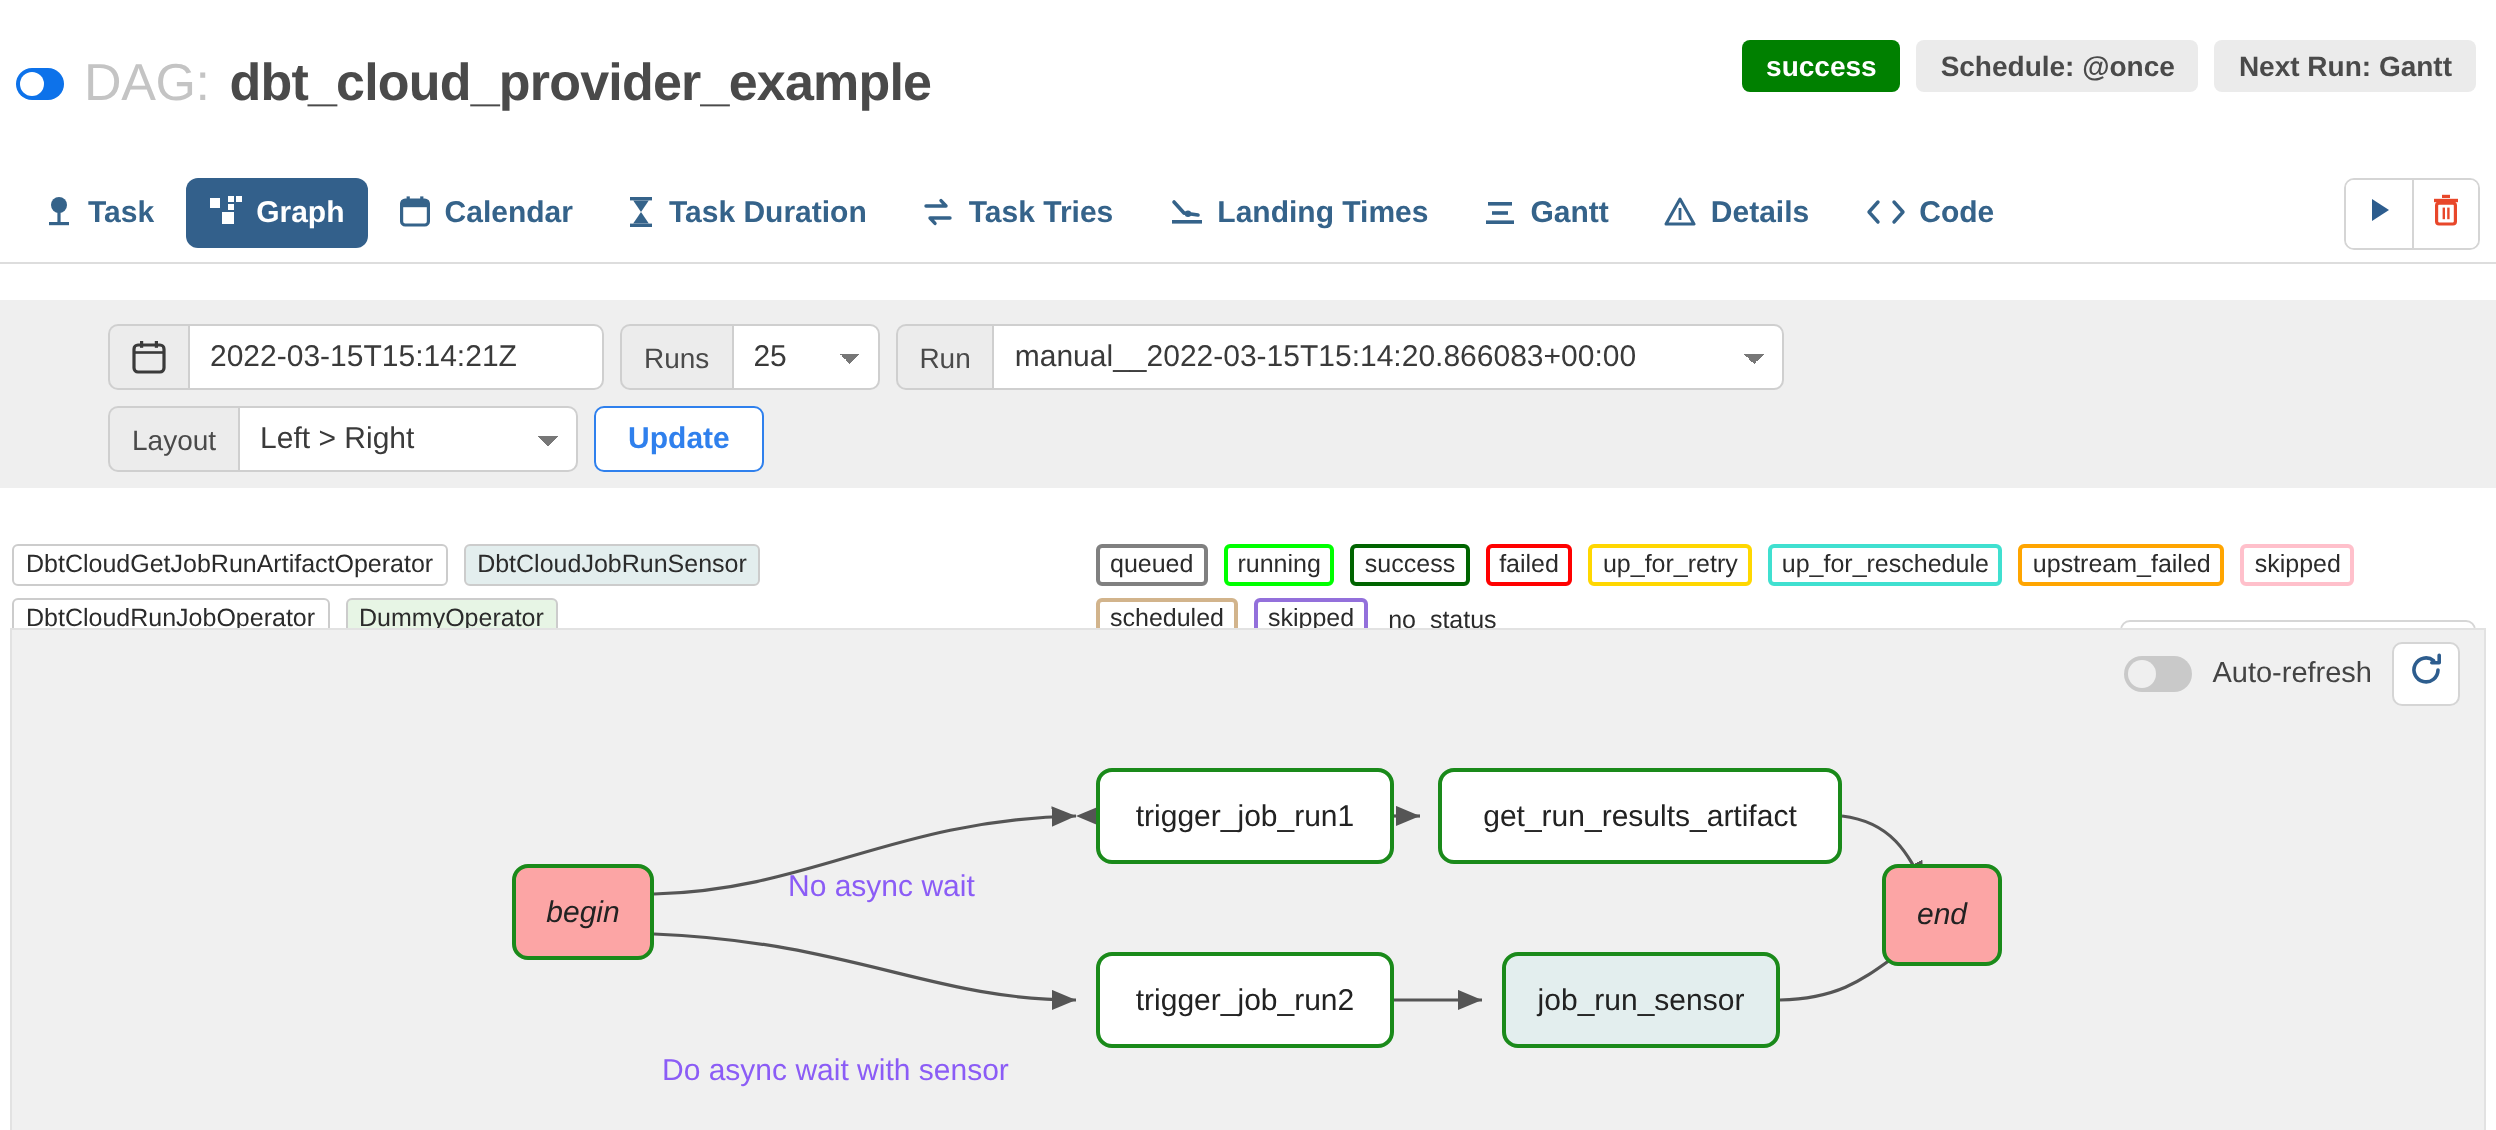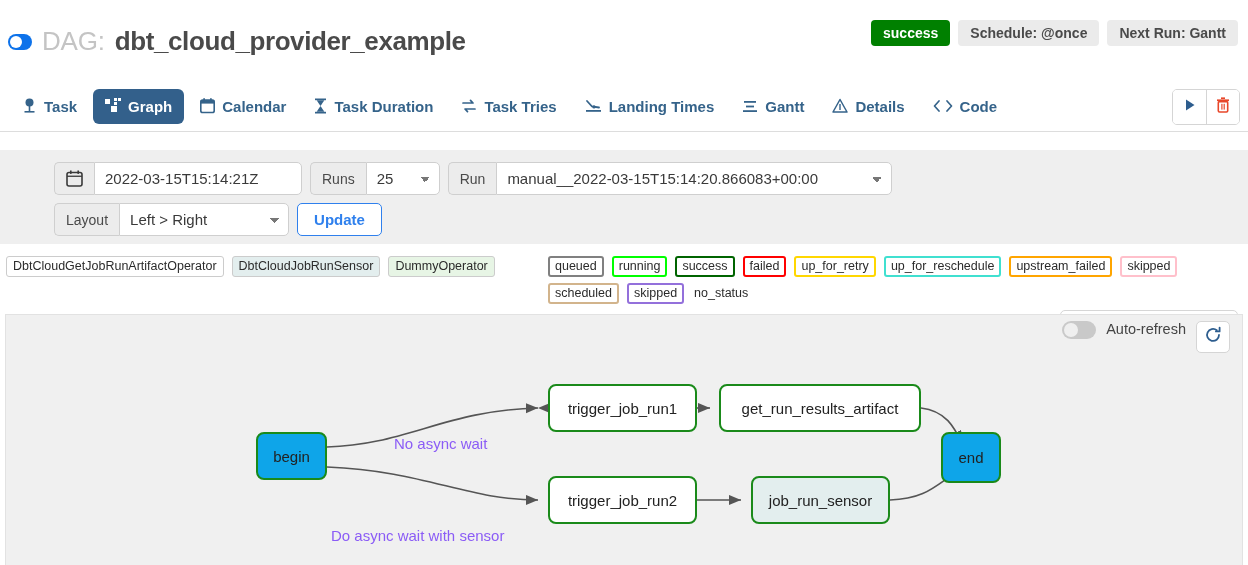--- a/index.html
+++ b/index.html
@@ -111,43 +111,43 @@
   .find-task {
     position: absolute; right: 10px; top: 160px;
     width: 178px; padding: 8px 12px; font-size: 15px;
     border: 1px solid #d6d6d6; border-radius: 5px; background: #ffffff;
     color: #3a3a3a; font-family: "Liberation Sans", sans-serif; outline: none;
   }
   .find-task::placeholder { color: #9a9a9a; }
 
   
   .legend {
-    position: absolute; left: 0; top: 252px; width: 1248px; height: 50px;
+    position: absolute; left: 0; top: 268px; width: 1248px; height: 50px;
   }
   .legend-ops { position: absolute; left: 6px; top: 4px; width: 530px;
     display: flex; flex-wrap: wrap; gap: 6px 8px; }
   .legend-status { position: absolute; left: 548px; top: 4px; width: 700px;
-    display: flex; flex-wrap: wrap; gap: 6px 8px; align-items: center; }
+    display: flex; flex-wrap: wrap; gap: 6px 8px; align-items: flex-end; }
   .chip {
     font-size: 12.5px; padding: 2px 6px; border-radius: 3px;
     border: 1px solid #cccccc; background: #ffffff; color: #2b2b2b;
     white-space: nowrap; line-height: 15px;
   }
   .chip.statuschip { border-width: 2px; padding: 1px 5px; }
   .chip.plain { border: none; background: transparent; padding: 2px 2px; }
 
   
   .graphpanel {
     position: absolute; left: 5px; top: 314px; width: 1238px; height: 251px;
     background: #f0f0f0; border: 1px solid #e2e2e2; border-bottom: none;
     overflow: hidden;
   }
   .graph-toolbar {
     position: absolute; right: 12px; top: 6px;
-    display: flex; gap: 10px;
+    display: flex; align-items: center; gap: 10px;
   }
   .switch {
     width: 34px; height: 18px; border-radius: 9px; background: #c9c9c9;
     position: relative; cursor: pointer; flex: none;
   }
   .switch::after {
     content: ""; position: absolute; left: 2px; top: 2px;
     width: 14px; height: 14px; border-radius: 50%; background: #efefef;
   }
   .switch-label { font-size: 14.5px; color: #444444; }
@@ -157,21 +157,21 @@
     cursor: pointer;
   }
   .graph-canvas { position: absolute; left: 0; top: 0; width: 1238px; height: 251px; }
 
   .node {
     position: absolute; border: 2px solid #1a8a1a; border-radius: 8px;
     background: #ffffff; display: flex; align-items: center; justify-content: center;
     font-size: 15px; color: #222222; cursor: pointer;
     font-family: "Liberation Sans", sans-serif;
   }
-  .node.dummy { background: #0ea5e9; }
+  .node.dummy { background: #fca5a5; font-style: italic; }
   .node.sensor { background: #e3eeee; }
   .edge-label {
     position: absolute; font-size: 15px; color: #8b5cf6; white-space: nowrap;
   }
 </style>
 </head>
 <body>
 
 <div class="header">
   <div class="dag-title-wrap">
@@ -347,20 +347,21 @@
     <button class="btn-update">Update</button>
   </div>
 
   <input class="find-task" type="text" placeholder="Find Task..." style="">
 </div>
 
 <div class="legend">
   <div class="legend-ops" id="legend-ops">
       <span class="chip" style="background: rgb(255, 255, 255); border-color: rgb(204, 204, 204);">DbtCloudGetJobRunArtifactOperator</span>
       <span class="chip" style="background: rgb(227, 238, 238); border-color: rgb(204, 204, 204);">DbtCloudJobRunSensor</span>
+      <span class="chip" style="background: rgb(255, 255, 255); border-color: rgb(204, 204, 204);">DbtCloudRunJobOperator</span>
       <span class="chip" style="background: rgb(231, 245, 229); border-color: rgb(204, 204, 204);">DummyOperator</span>
     </div>
   <div class="legend-status" id="legend-status">
       <span class="chip statuschip" style="border-color: rgb(128, 128, 128);">queued</span>
       <span class="chip statuschip" style="border-color: rgb(0, 255, 0);">running</span>
       <span class="chip statuschip" style="border-color: rgb(0, 100, 0);">success</span>
       <span class="chip statuschip" style="border-color: rgb(255, 0, 0);">failed</span>
       <span class="chip statuschip" style="border-color: rgb(255, 215, 0);">up_for_retry</span>
       <span class="chip statuschip" style="border-color: rgb(64, 224, 208);">up_for_reschedule</span>
       <span class="chip statuschip" style="border-color: rgb(255, 165, 0);">upstream_failed</span>

